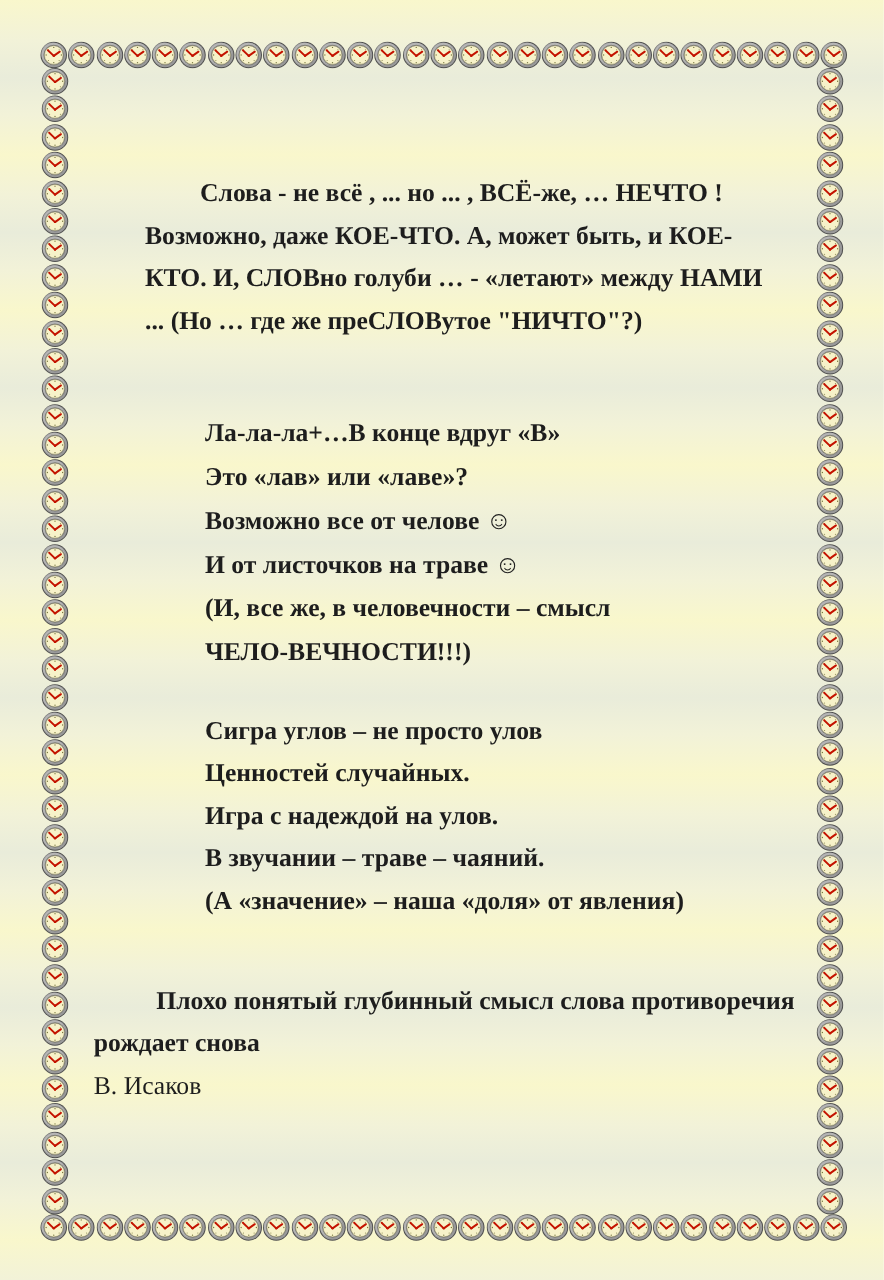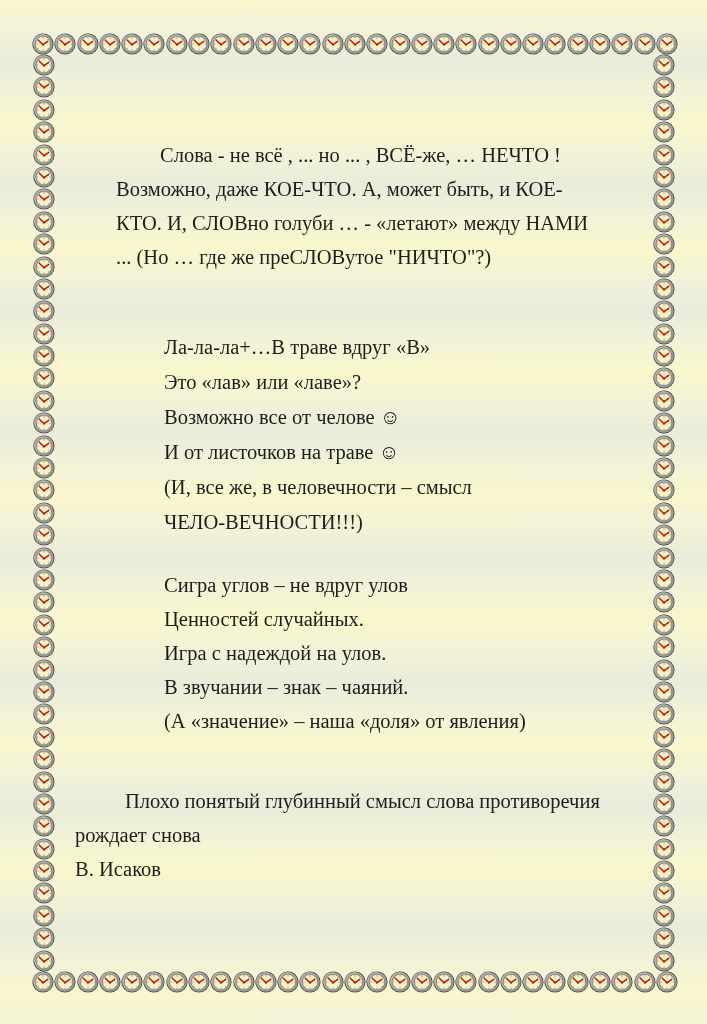--- a/index.html
+++ b/index.html
@@ -39,21 +39,21 @@
 
   
   .content { position:absolute; left:75px; top:138px; width:557px; font-size:20.5px; }
   .intro { margin:0 0 0 41px; width:518px; line-height:34px; }
   .intro .line:first-child { padding-left:44px; }
   .stanza-1 { margin:56px 0 0 89px; line-height:35px; }
   .stanza-2 { margin:28px 0 0 89px; line-height:34px; }
   .closing { margin:26px 0 0 0; width:557px; line-height:34px; }
   .closing .line:first-child { padding-left:50px;margin-top:46px; }
   .author { text-align:left; padding-right:13px; line-height:34px; margin-top:0; }
-  .line { white-space:nowrap; }
+  .line { white-space:nowrap;font-weight:bold; }
 </style>
 </head>
 <body>
 
 <div class="page">
 
   <div class="border-row border-top">
   <span class="clock">
     <svg viewBox="0 0 22 22" width="22" height="22" aria-hidden="true">
       <circle class="c-outer" cx="11" cy="11" r="10.6"></circle>
@@ -3281,33 +3281,33 @@
   <div class="content">
 
     <div class="intro">
       <div class="line">Слова - не всё , ... но ... , ВСЁ-же, … НЕЧТО !</div>
       <div class="line">Возможно, даже КОЕ-ЧТО. А, может быть, и КОЕ-</div>
       <div class="line">КТО. И, СЛОВно голуби … - «летают» между НАМИ</div>
       <div class="line">... (Но … где же преСЛОВутое "НИЧТО"?)</div>
     </div>
 
     <div class="stanza-1">
-      <div class="line">Ла-ла-ла+…В траве вдруг «В»</div>
+      <div class="line">Ла-ла-ла+…В конце вдруг «В»</div>
       <div class="line">Это «лав» или «лаве»?</div>
       <div class="line">Возможно все от челове ☺</div>
       <div class="line">И от листочков на траве ☺</div>
       <div class="line">(И, все же, в человечности – смысл</div>
       <div class="line">ЧЕЛО-ВЕЧНОСТИ!!!)</div>
     </div>
 
     <div class="stanza-2">
-      <div class="line">Сигра углов – не вдруг улов</div>
+      <div class="line">Сигра углов – не просто улов</div>
       <div class="line">Ценностей случайных.</div>
       <div class="line">Игра с надеждой на улов.</div>
-      <div class="line">В звучании – знак – чаяний.</div>
+      <div class="line">В звучании – траве – чаяний.</div>
       <div class="line">(А «значение» – наша «доля» от явления)</div>
     </div>
 
     <div class="closing">
       <div class="line">Плохо понятый глубинный смысл слова противоречия</div>
       <div class="line">рождает снова</div>
       <div class="author">В. Исаков</div>
     </div>
 
   </div>

